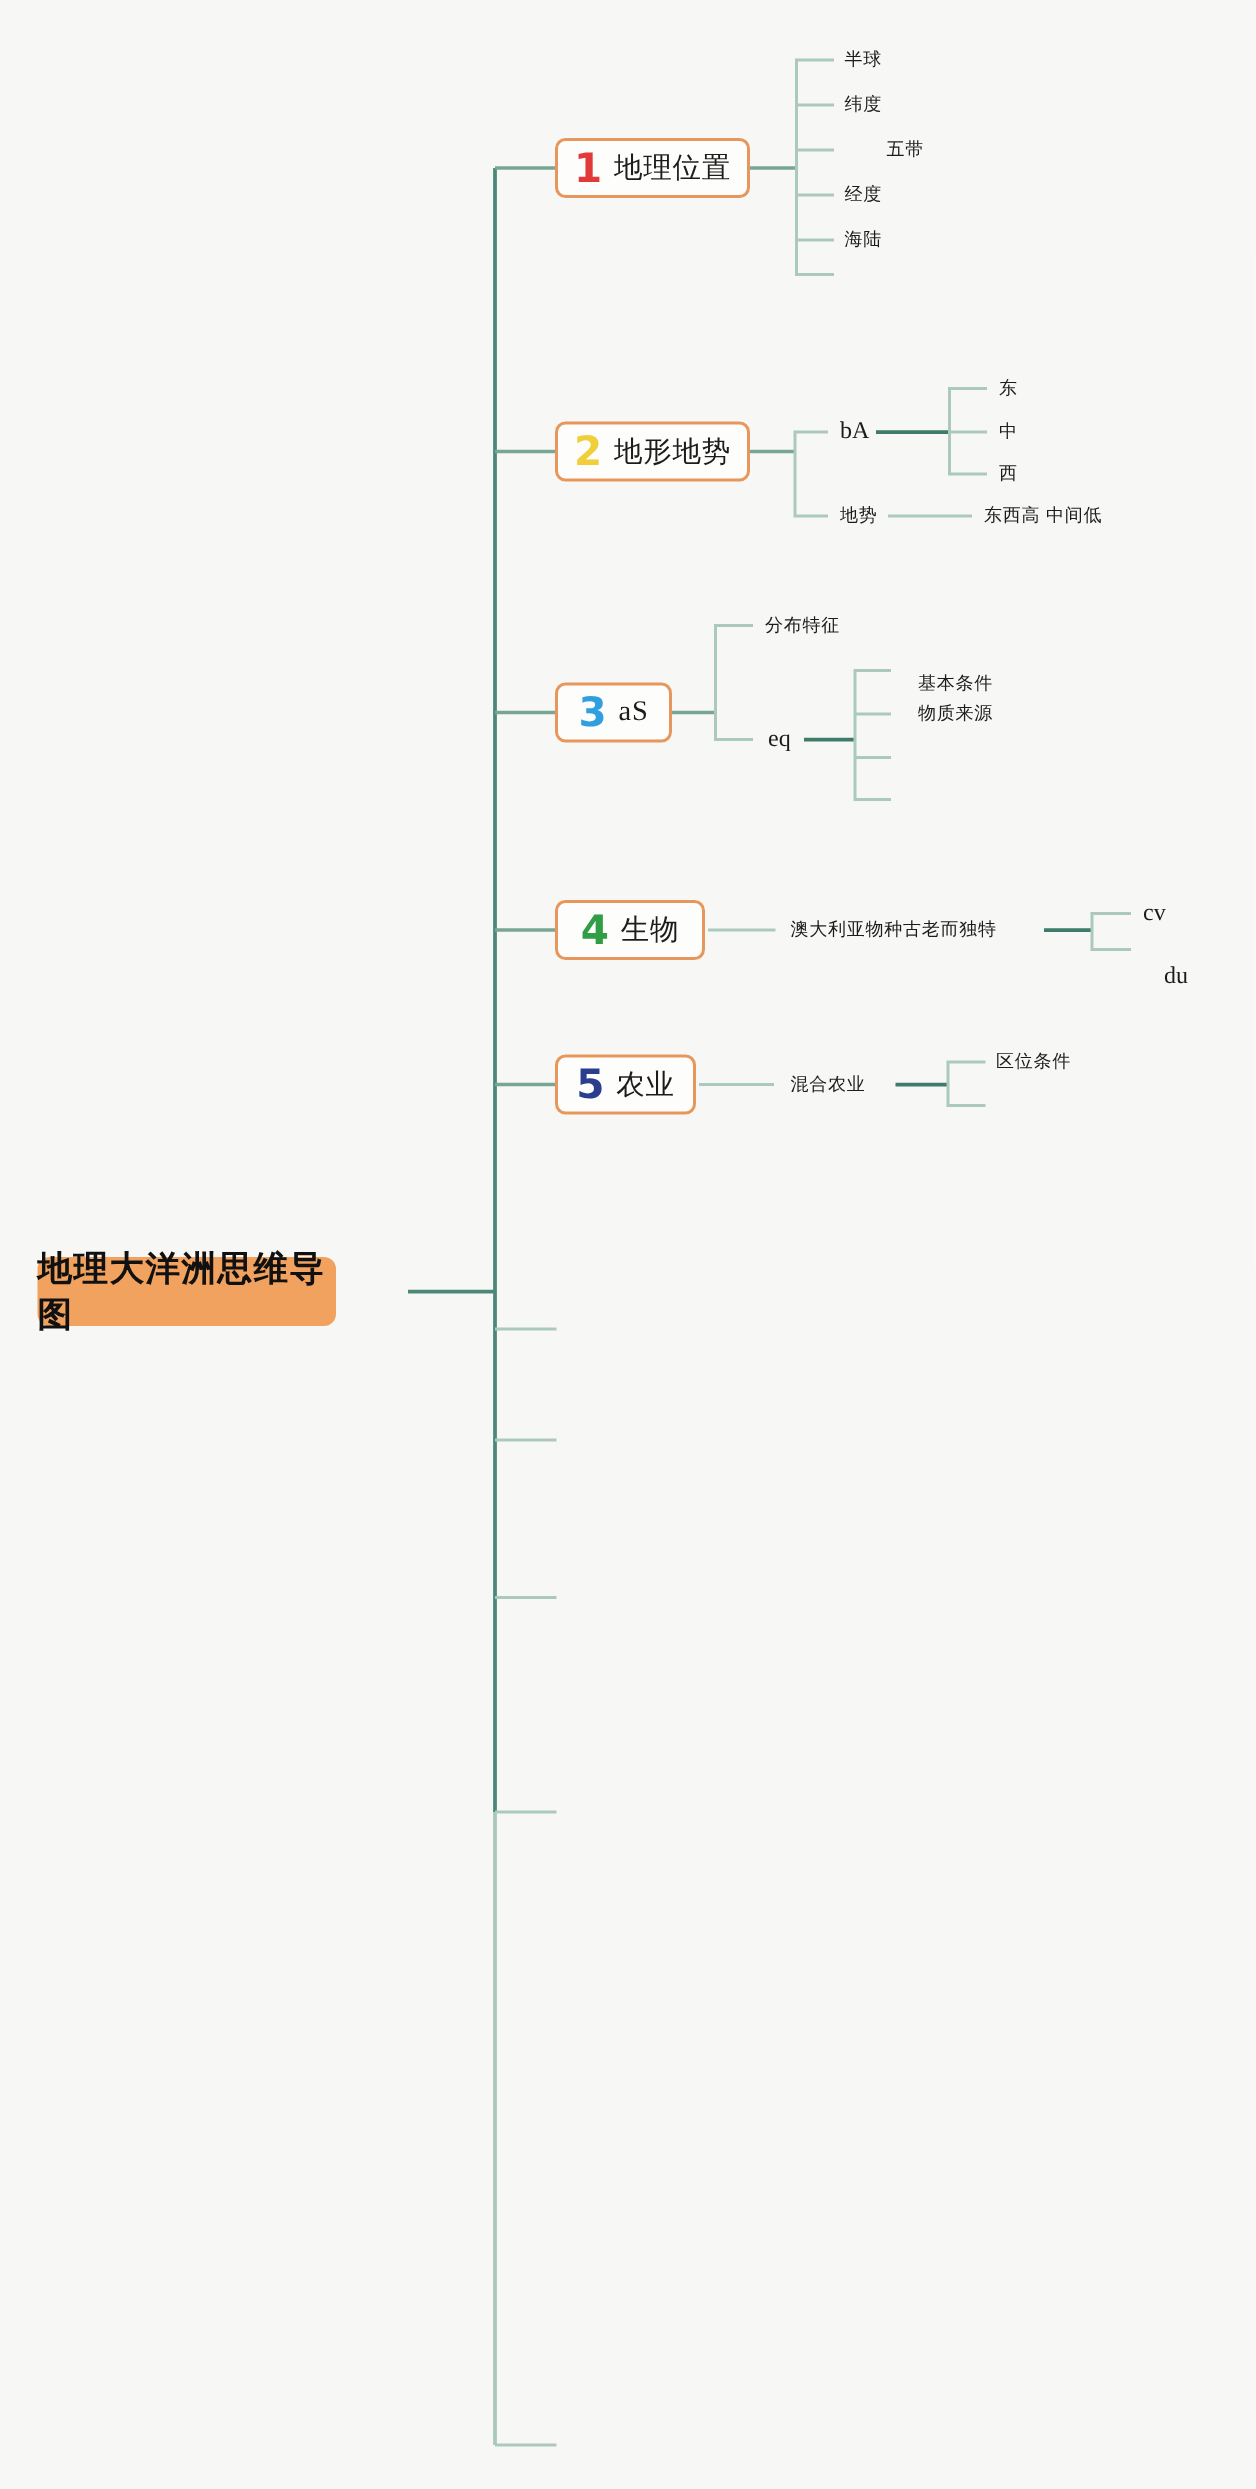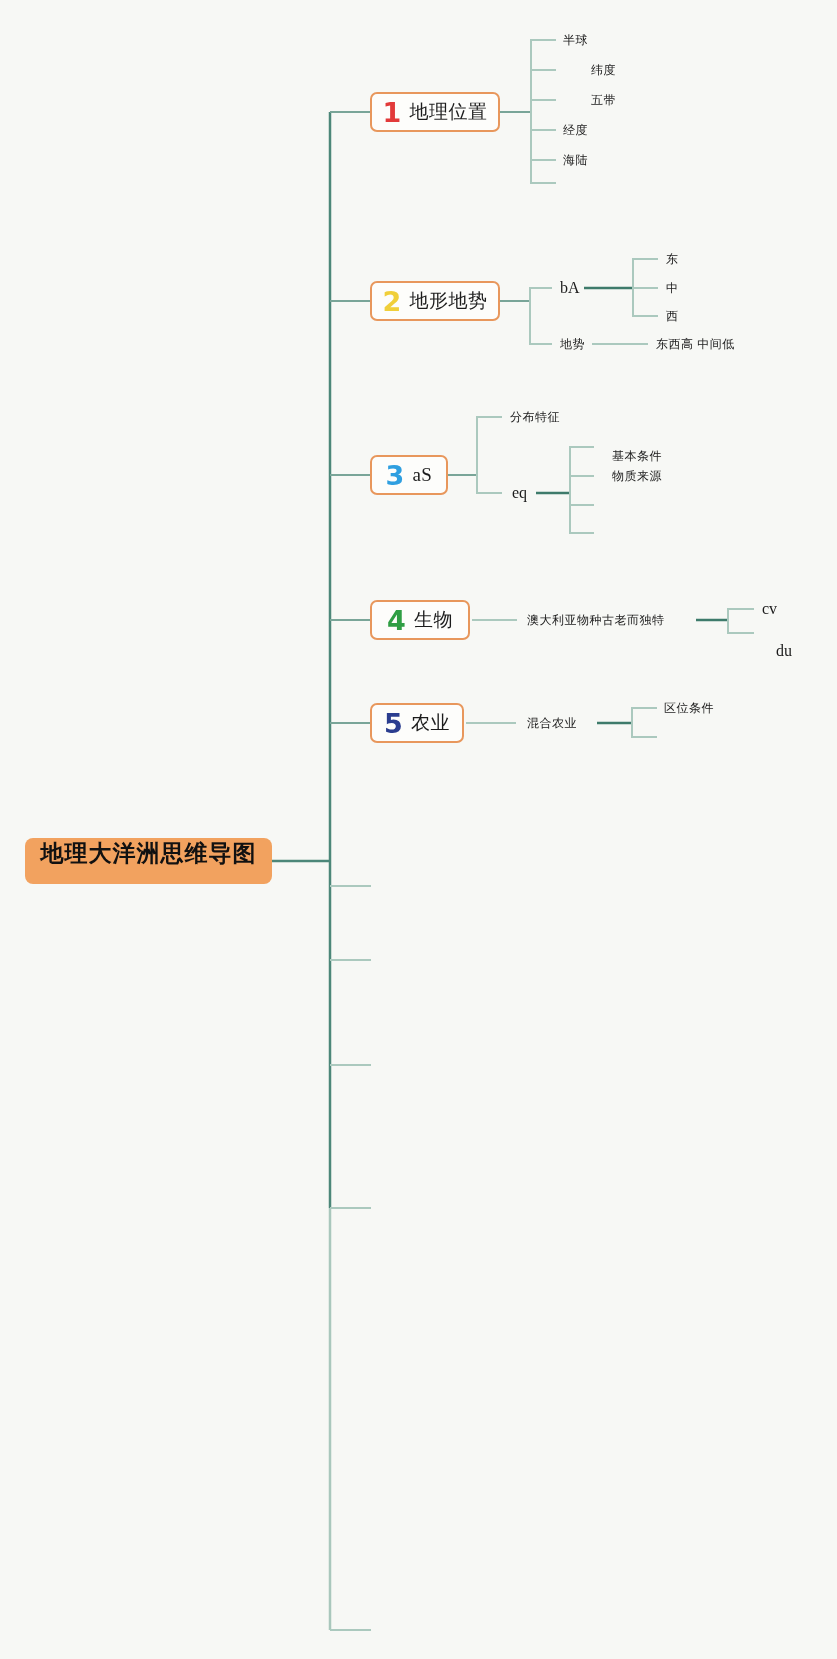--- a/index.html
+++ b/index.html
@@ -9,22 +9,22 @@
   .wires path{fill:none;}
   .bnode{
     position:absolute;display:flex;align-items:center;justify-content:center;gap:8px;
     border:2.5px solid #e8975c;border-radius:7px;background:#fdfdfb;box-sizing:border-box;
     cursor:pointer;
   }
   .bnum{font-weight:bold;font-size:27px;line-height:1;font-family:"DejaVu Sans",sans-serif;}
   .blabel{font-size:19px;color:#1c1c1c;letter-spacing:0.5px;}
   .blabel.latin{font-family:"Liberation Serif","DejaVu Serif",serif;font-size:19px;}
   .rootnode{
-    position:absolute;left:25px;top:838px;width:247px;height:46px;
-    display:flex;justify-content:center;
+    position:absolute;left:25px;top:838px;width:199px;height:46px;
+    display:flex;align-items:center;justify-content:center;
     border-radius:8px;background:#f2a25f;cursor:pointer;
   }
   .rootnode .rlabel{font-size:23px;font-weight:bold;color:#111;letter-spacing:1px;}
   .leaf{
     position:absolute;transform:translateY(-50%);font-size:12px;color:#1c1c1c;
     white-space:nowrap;cursor:pointer;letter-spacing:0.5px;
   }
   .leaf.latin{font-family:"Liberation Serif","DejaVu Serif",serif;font-size:16px;letter-spacing:0;}
 </style>
 </head>
@@ -59,21 +59,21 @@
 
   <div class="rootnode" style="background-color: rgb(242, 162, 95);">
     <span class="rlabel">地理大洋洲思维导图</span>
   </div>
 
   <div class="bnode" style="left: 370px; top: 92px; width: 130px; height: 40px; border-color: rgb(232, 151, 92);">
     <span class="bnum" style="color: rgb(226, 58, 58);">1</span>
     <span class="blabel">地理位置</span>
   </div>
   <div class="leaf" style="left:563px;top:40px;">半球</div>
-  <div class="leaf" style="left:591px;top:70px;">纬度</div>
+  <div class="leaf" style="left:563px;top:70px;">纬度</div>
   <div class="leaf" style="left:563px;top:100px;margin-left:28px;">五带</div>
   <div class="leaf" style="left:563px;top:130px;">经度</div>
   <div class="leaf" style="left:563px;top:160px;">海陆</div>
 
   <div class="bnode" style="left: 370px; top: 281px; width: 130px; height: 40px; border-color: rgb(232, 151, 92);">
     <span class="bnum" style="color: rgb(240, 207, 58);">2</span>
     <span class="blabel">地形地势</span>
   </div>
   <div class="leaf latin" style="left:560px;top:288px;">bA</div>
   <div class="leaf" style="left:666px;top:259px;">东</div>

